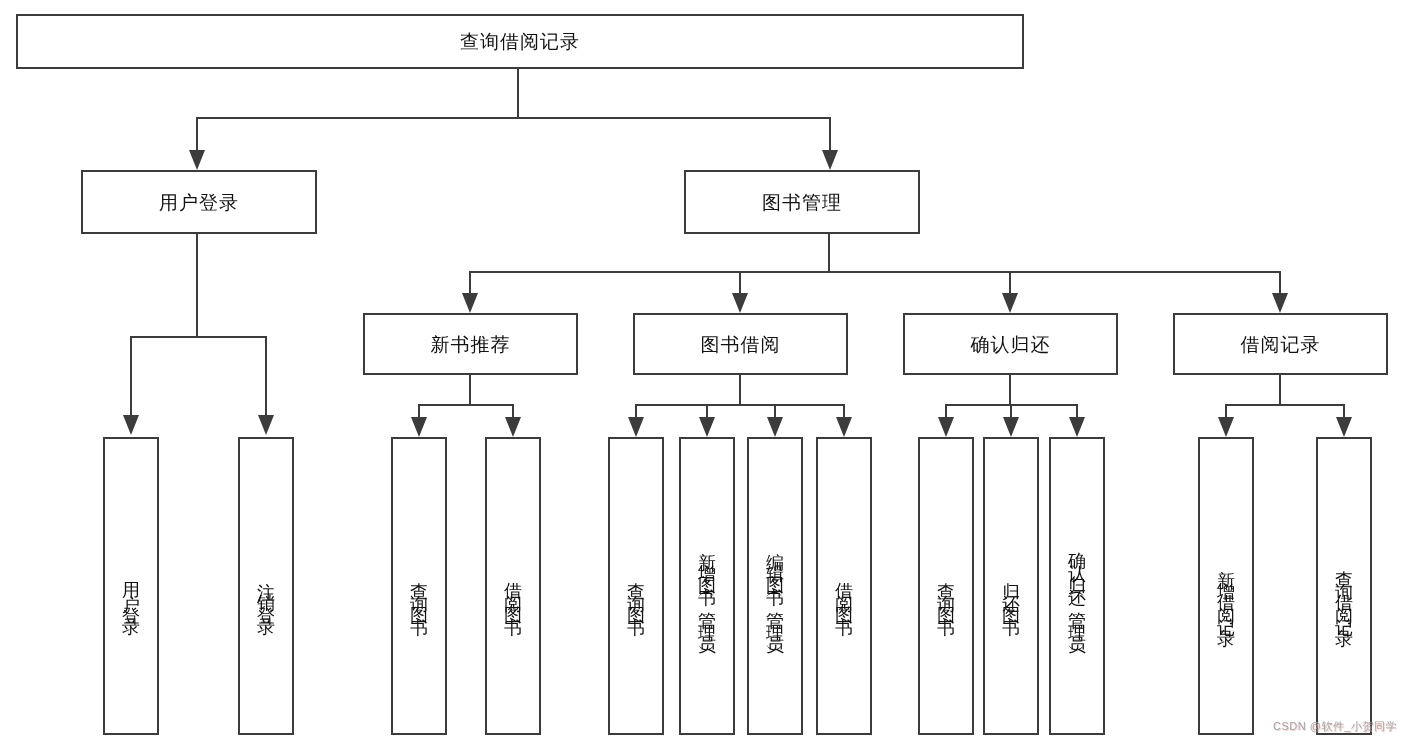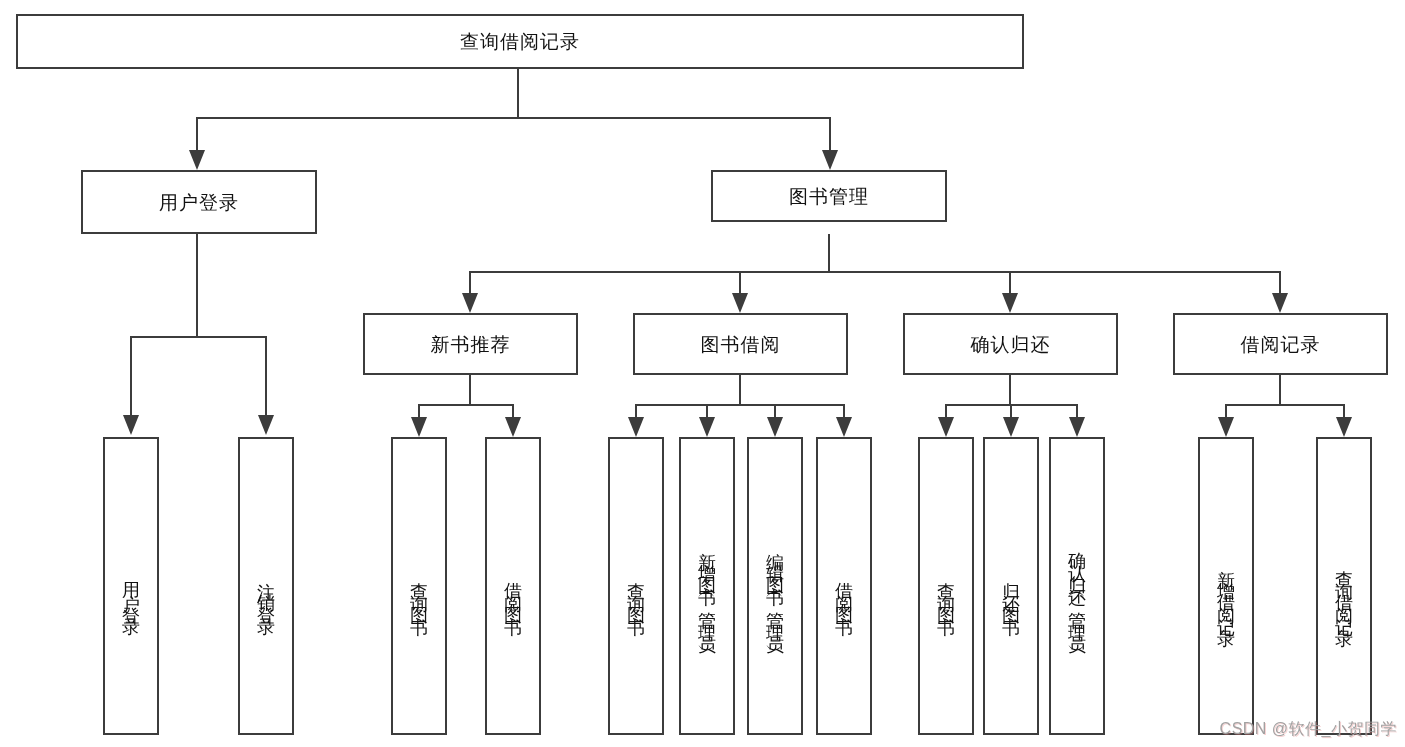--- a/index.html
+++ b/index.html
@@ -35,21 +35,21 @@
   .hline{position:absolute;height:2px;background:#3c3c3c;}
   .arrow{
     position:absolute;width:0;height:0;
     border-left:8px solid transparent;
     border-right:8px solid transparent;
     border-top:20px solid #3c3c3c;
   }
   .watermark{
     position:absolute;
     top:719px;right:8px;
-    font-size:16px;
+    font-size:11px;
     color:#a2a2a2;
     letter-spacing:0.5px;
     text-shadow:1px 1px 0 rgba(232,130,130,.35);
     white-space:nowrap;
   }
 </style>
 </head>
 <body>
 
 <div id="canvas">
@@ -61,21 +61,21 @@
   <div class="vline" style="left:517px;top:69px;height:50px;"></div>
   <div class="hline" style="left:196px;top:117px;width:635px;"></div>
   <div class="vline" style="left:196px;top:117px;height:36px;"></div>
   <div class="vline" style="left:829px;top:117px;height:36px;"></div>
   <div class="arrow" style="left:189px;top:150px;"></div>
   <div class="arrow" style="left:822px;top:150px;"></div>
 
   <div class="box" style="left:81px;top:170px;width:236px;height:64px;">
     <span>用户登录</span>
   </div>
-  <div class="box" style="left:711px;top:170px;width:236px;height:52px;font-family:Liberation Serif, serif;">
+  <div class="box" style="left:684px;top:170px;width:236px;height:64px;font-family:Liberation Serif, serif;">
     <span>图书管理</span>
   </div>
 
   <div class="vline" style="left:196px;top:234px;height:104px;"></div>
   <div class="hline" style="left:130px;top:336px;width:137px;"></div>
   <div class="vline" style="left:130px;top:336px;height:82px;"></div>
   <div class="vline" style="left:265px;top:336px;height:82px;"></div>
   <div class="arrow" style="left:123px;top:415px;"></div>
   <div class="arrow" style="left:258px;top:415px;"></div>
 

